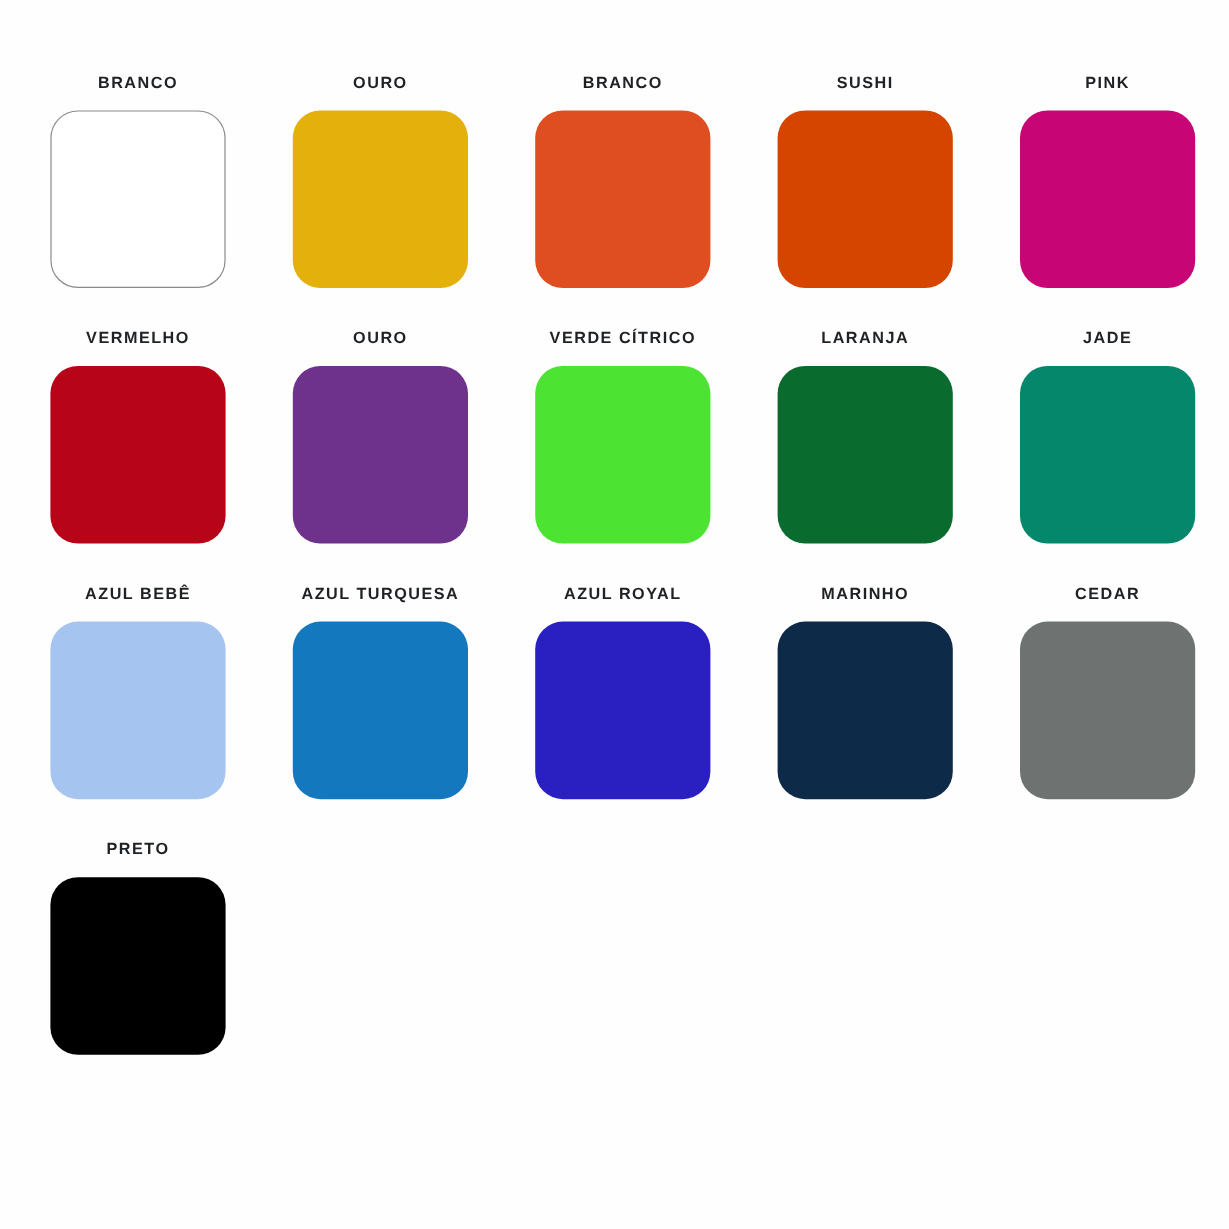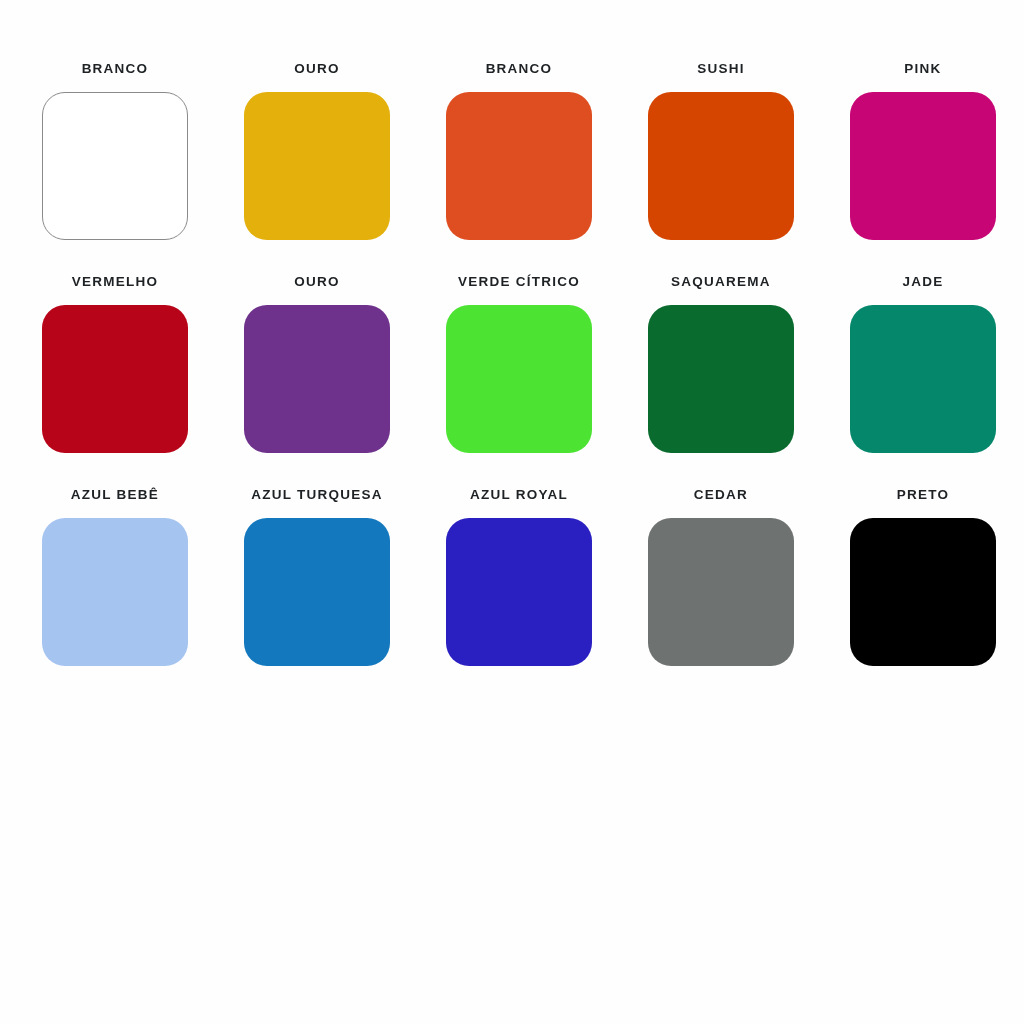--- a/index.html
+++ b/index.html
@@ -99,40 +99,44 @@
       </div>
       <div class="swatch-cell">
         <div class="swatch-label">OURO</div>
         <div class="swatch-chip" style="background-color: rgb(111, 50, 140);"></div>
       </div>
       <div class="swatch-cell">
         <div class="swatch-label">VERDE CÍTRICO</div>
         <div class="swatch-chip" style="background-color: rgb(76, 227, 51);"></div>
       </div>
       <div class="swatch-cell">
-        <div class="swatch-label">SAQUAREMA</div>
+        <div class="swatch-label">LARANJA</div>
         <div class="swatch-chip" style="background-color: rgb(10, 107, 46);"></div>
       </div>
       <div class="swatch-cell">
         <div class="swatch-label">JADE</div>
         <div class="swatch-chip" style="background-color: rgb(4, 135, 106);"></div>
       </div>
       <div class="swatch-cell">
         <div class="swatch-label">AZUL BEBÊ</div>
         <div class="swatch-chip" style="background-color: rgb(166, 196, 240);"></div>
       </div>
       <div class="swatch-cell">
         <div class="swatch-label">AZUL TURQUESA</div>
         <div class="swatch-chip" style="background-color: rgb(19, 120, 189);"></div>
       </div>
       <div class="swatch-cell">
         <div class="swatch-label">AZUL ROYAL</div>
         <div class="swatch-chip" style="background-color: rgb(42, 32, 194);"></div>
       </div>
       <div class="swatch-cell">
+        <div class="swatch-label">MARINHO</div>
+        <div class="swatch-chip" style="background-color: rgb(13, 43, 72);"></div>
+      </div>
+      <div class="swatch-cell">
         <div class="swatch-label">CEDAR</div>
         <div class="swatch-chip" style="background-color: rgb(110, 114, 112);"></div>
       </div>
       <div class="swatch-cell">
         <div class="swatch-label">PRETO</div>
         <div class="swatch-chip" style="background-color: rgb(0, 0, 0);"></div>
       </div>
     </div>
 </div>
 

